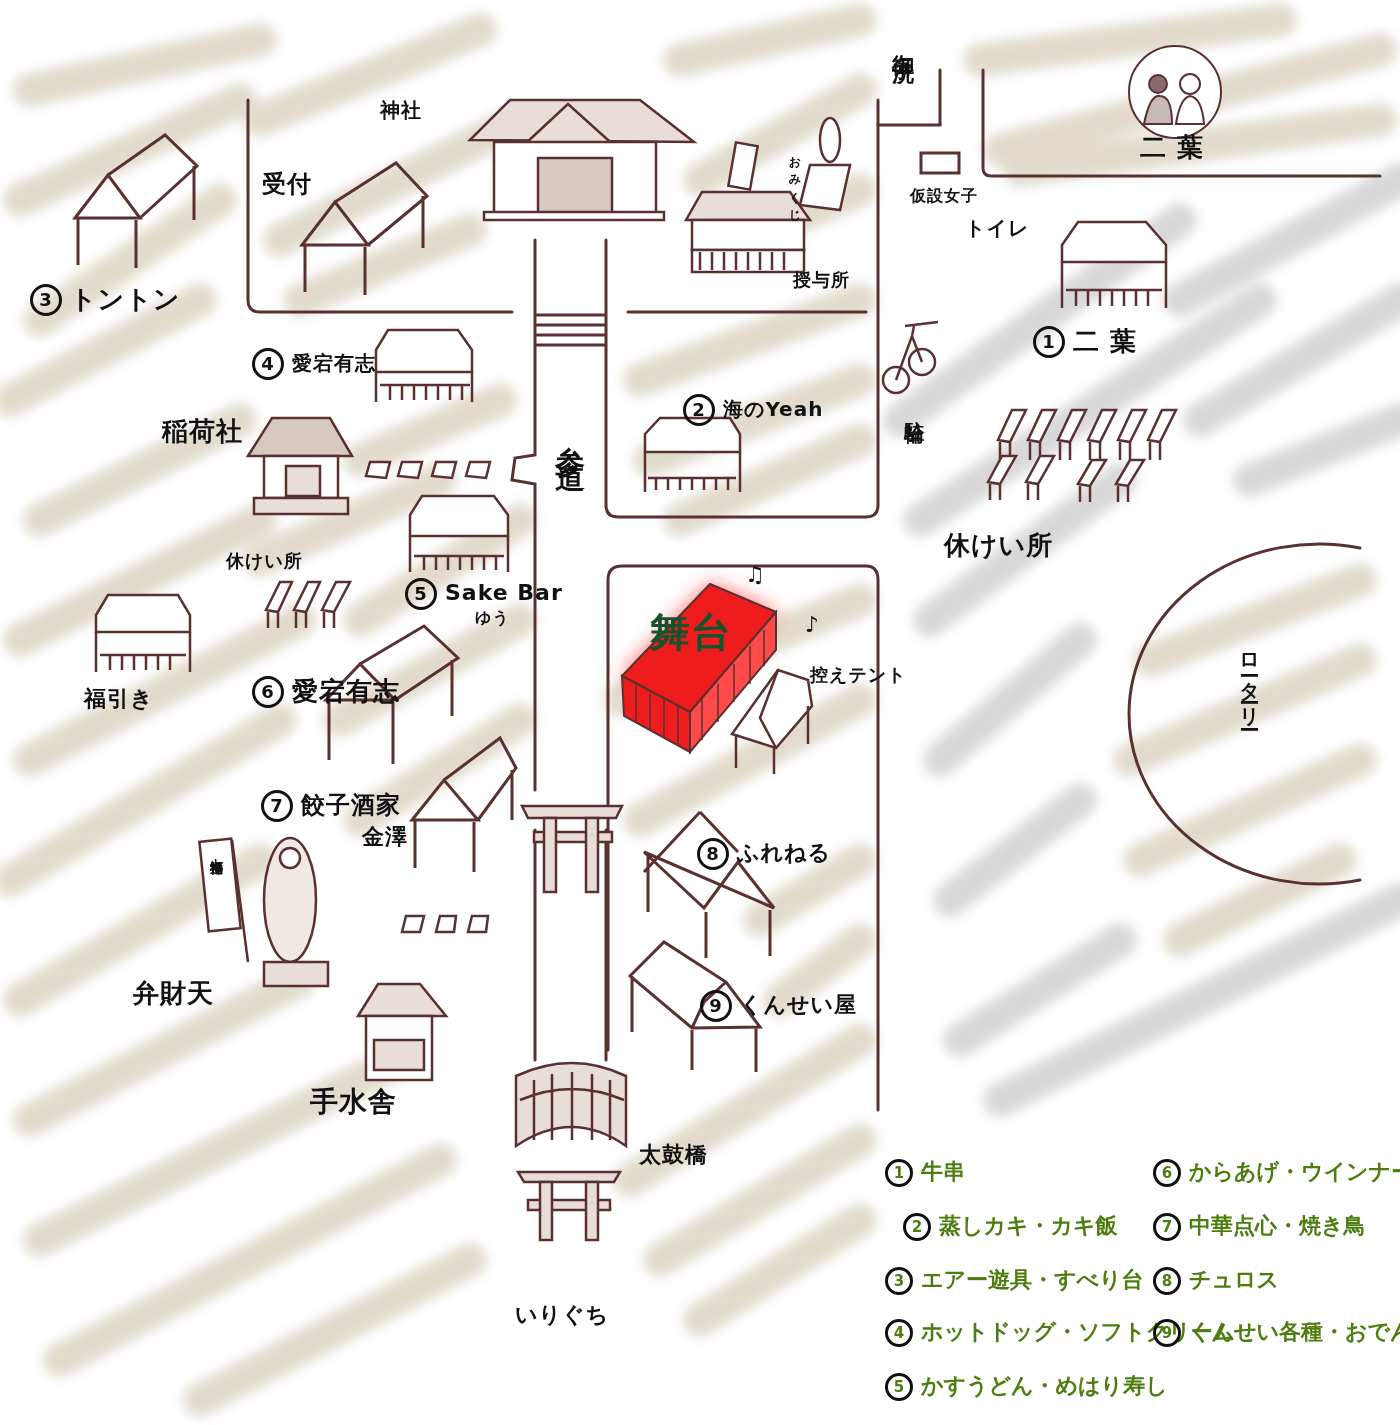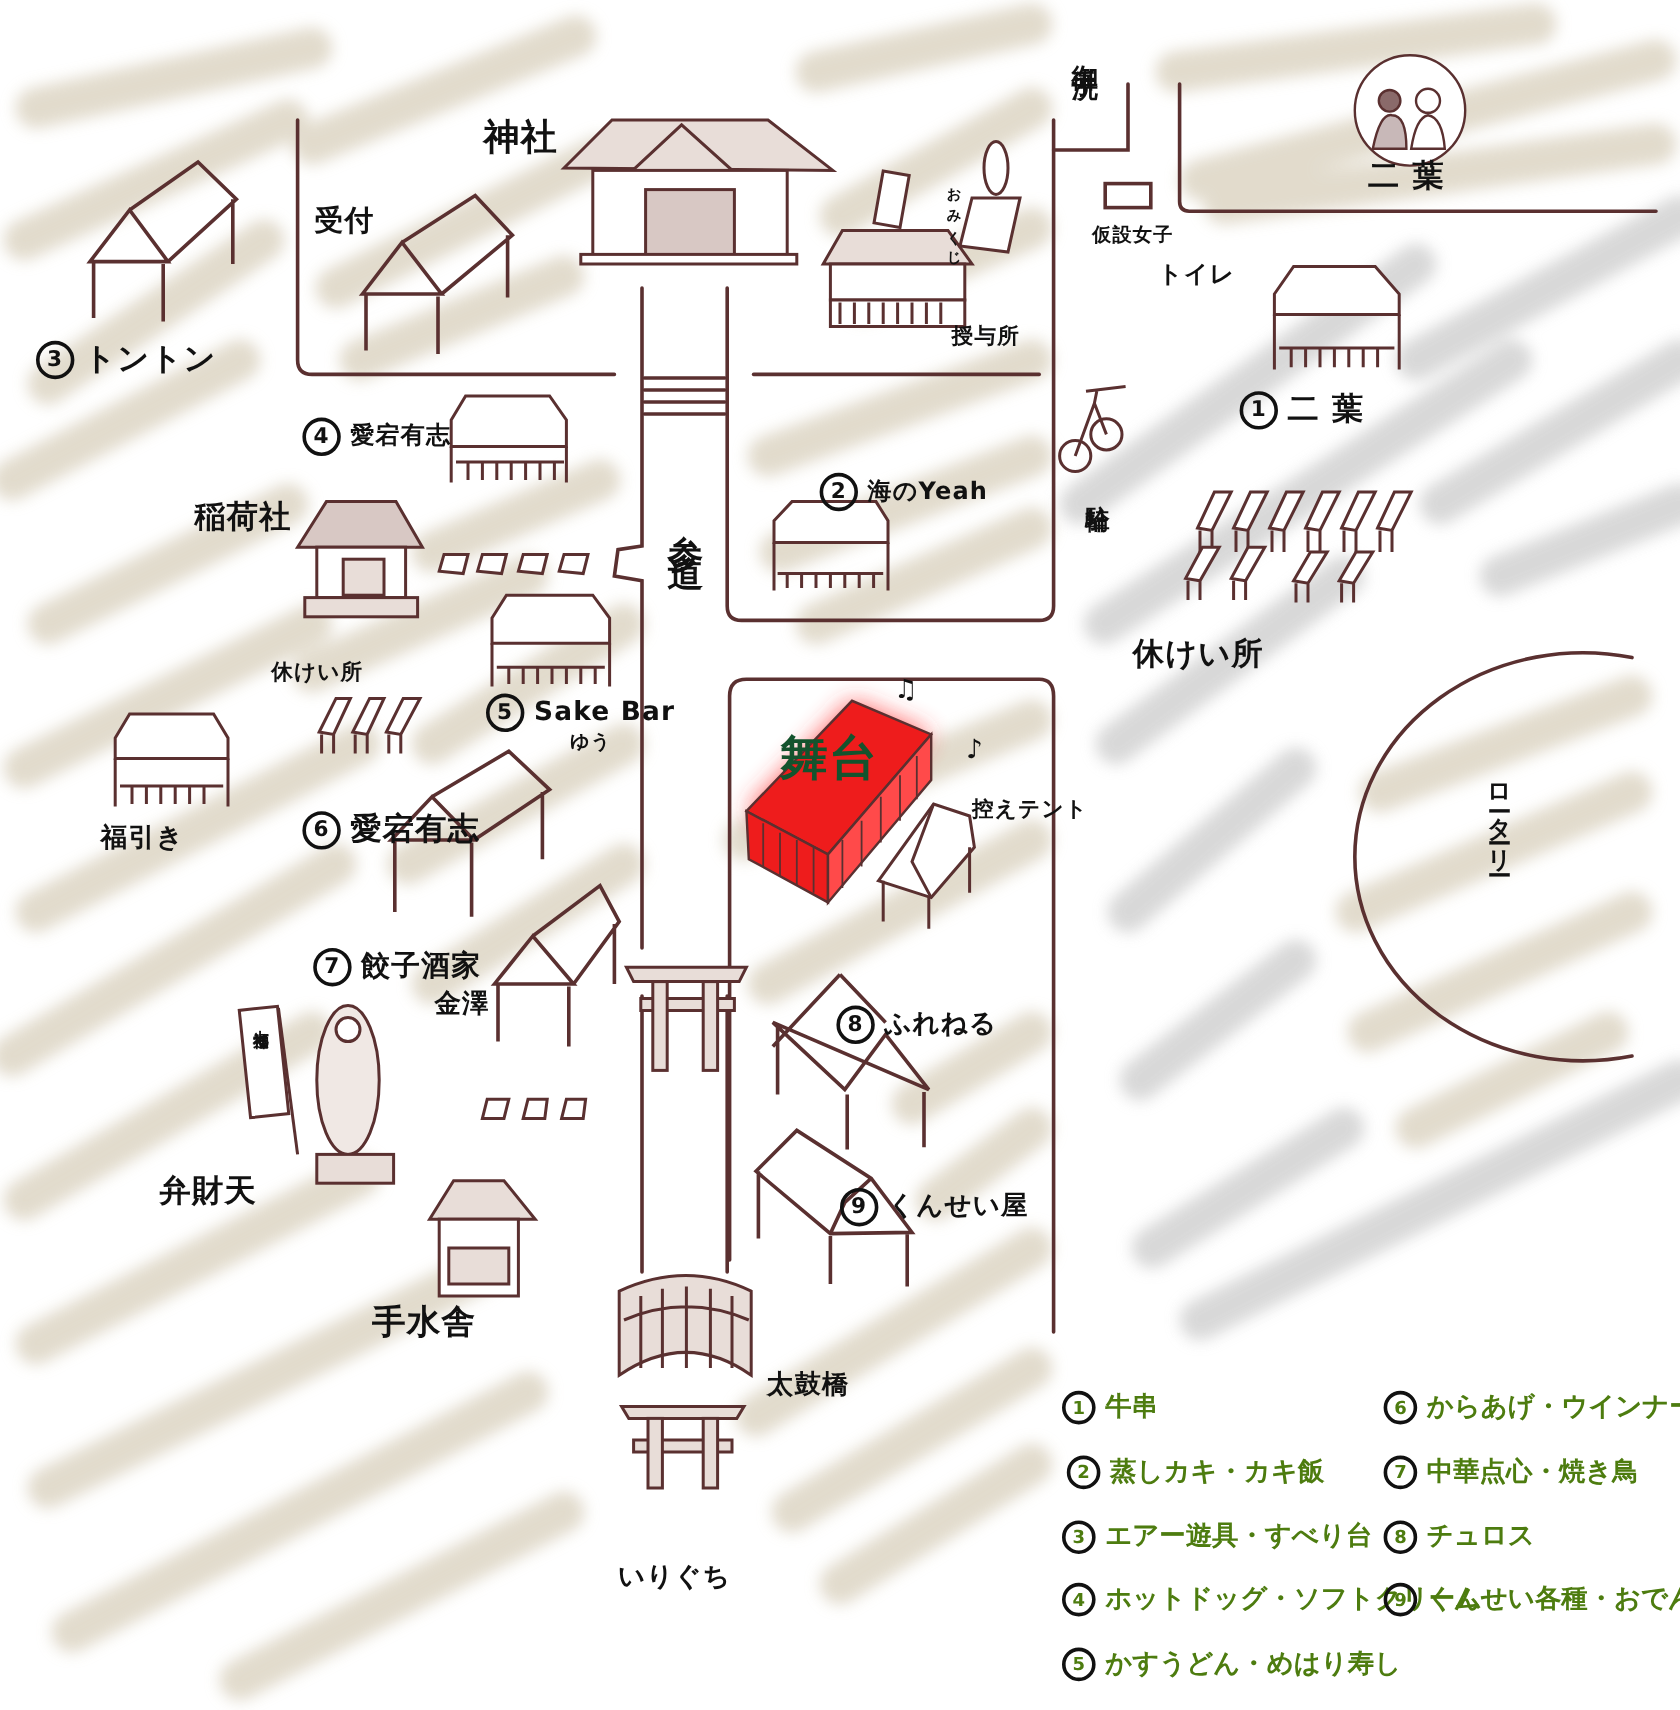--- a/index.html
+++ b/index.html
@@ -202,24 +202,24 @@
     <path d="M732 734 L778 670 L808 680 L812 706 L776 748 Z"></path>
     <path d="M778 670 L760 718 L776 748 M736 734 V768 M774 748 V774 M808 706 V744" fill="none"></path>
   </g>
 
   <g fill="#111" stroke="#111" stroke-width="2">
     <text x="745" y="582" font-size="22" font-family="DejaVu Sans, sans-serif" stroke="none">♫</text>
     <text x="805" y="632" font-size="22" font-family="DejaVu Sans, sans-serif" stroke="none">♪</text>
   </g>
 </svg>
 
-<div class="lbl" style="left:403px;top:100px;font-size:30px;">神社</div>
+<div class="lbl" style="left:380px;top:100px;font-size:20px;">神社</div>
 <div class="lbl" style="left:262px;top:172px;font-size:24px;">受付</div>
 <div class="lbl v" style="left:789px;top:148px;font-size:12px;">おみくじ</div>
-<div class="lbl" style="left:793px;top:272px;font-size:18px;">授与所</div>
+<div class="lbl" style="left:793px;top:272px;font-size:18px;font-family:Liberation Mono, monospace;">授与所</div>
 <div class="lbl v" style="left:892px;top:36px;font-size:22px;">御手洗</div>
 <div class="lbl" style="left:1140px;top:134px;font-size:26px;">二 葉</div>
 <div class="lbl" style="left:910px;top:188px;font-size:16px;">仮設女子</div>
 <div class="lbl" style="left:965px;top:218px;font-size:20px;">トイレ</div>
 <div class="lbl" style="left:162px;top:418px;font-size:26px;">稲荷社</div>
 <div class="lbl v" style="left:555px;top:422px;font-size:30px;letter-spacing:16px;">参道</div>
 <div class="lbl v" style="left:905px;top:404px;font-size:20px;">駐輪</div>
 <div class="lbl" style="left:944px;top:532px;font-size:26px;">休けい所</div>
 <div class="lbl" style="left:226px;top:552px;font-size:18px;">休けい所</div>
 <div class="lbl stage-lbl" style="left:650px;top:612px;">舞台</div>
@@ -259,21 +259,21 @@
   <span class="num">8</span><span>ふれねる</span>
 </div>
 <div class="lbl" style="left:700px;top:990px;font-size:22px;">
   <span class="num">9</span><span>くんせい屋</span>
 </div>
 
 <div class="legend">
   <div class="leg-item" style="left:0;top:0;">
     <span class="num">1</span><span>牛串</span>
   </div>
-  <div class="leg-item" style="left:4px;top:54px;">
+  <div class="leg-item" style="left:18px;top:54px;">
     <span class="num">2</span><span>蒸しカキ・カキ飯</span>
   </div>
   <div class="leg-item" style="left:0;top:108px;">
     <span class="num">3</span><span>エアー遊具・すべり台</span>
   </div>
   <div class="leg-item" style="left:0;top:160px;">
     <span class="num">4</span><span>ホットドッグ・ソフトクリーム</span>
   </div>
   <div class="leg-item" style="left:0;top:214px;">
     <span class="num">5</span><span>かすうどん・めはり寿し</span>

